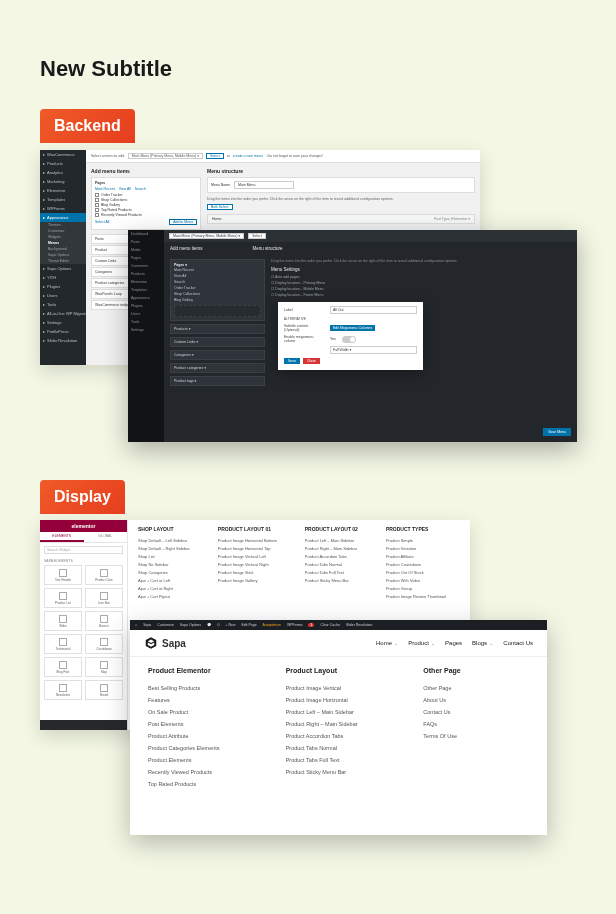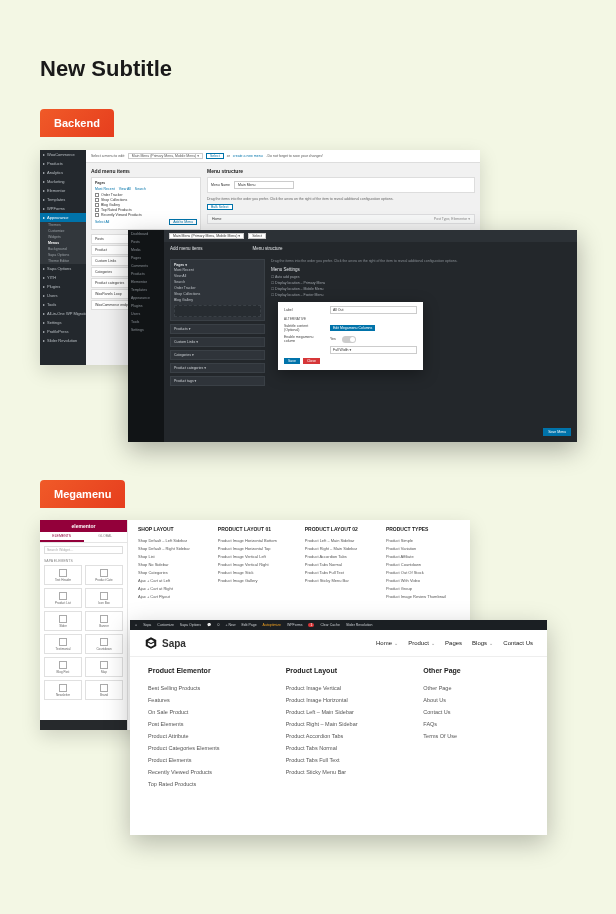--- a/index.html
+++ b/index.html
@@ -1,20 +1,20 @@
 <!DOCTYPE html>
 <html><head>
 <meta charset="utf-8">
 <style>
 * { margin: 0; padding: 0; box-sizing: border-box; font-family: Arial, Helvetica, sans-serif; }
 body { width: 616px; height: 914px; background: #f3f7e4; overflow: hidden; }
 
 .page-title { font-size: 22px; font-weight: 700; color: #1a1a1a; position: absolute; left: 40px; top: 56px; }
 
-.badge { position: absolute; background: linear-gradient(135deg, #f05a28, #e63e1e); color: #fff; font-weight: 700; font-size: 11px; padding: 8px 14px; border-radius: 4px 4px 0 0; z-index: 5; }
+.badge { position: absolute; background: linear-gradient(135deg, #f05a28, #e63e1e); color: #fff; font-weight: 700; font-size: 16px; padding: 8px 14px; border-radius: 4px 4px 0 0; z-index: 5; }
 .badge-backend { left: 40px; top: 109px; }
 .badge-frontend { left: 40px; top: 480px; }
 
 
 .be-panel1 { position: absolute; left: 40px; top: 150px; width: 440px; height: 215px; background: #fff; box-shadow: 0 6px 18px rgba(0,0,0,.15); display: flex; font-size: 4px; color: #333; }
 .wp-sidebar { width: 46px; background: #23282d; color: #b9bfc4; display: flex; flex-direction: column; }
 .wp-sidebar-item { padding: 2px 3px; font-size: 4px; white-space: nowrap; overflow: hidden; display: flex; align-items: center; gap: 2px; color: #b9bfc4; }
 .wp-sidebar-item.active { background: #0073aa; color: #fff; }
 .wp-sidebar-sub { padding: 1px 3px 1px 8px; font-size: 3.5px; color: #9aa0a5; background: #32373c; }
 .wp-sidebar-sub.active { color: #fff; font-weight: 700; }
@@ -103,21 +103,21 @@
 .fe2-col { flex: 1; }
 
 svg { display: block; }
 </style>
 </head>
 <body>
 
 <h1 class="page-title">New Subtitle</h1>
 
 <div class="badge badge-backend">Backend</div>
-<div class="badge badge-frontend">Megamenu</div>
+<div class="badge badge-frontend">Display</div>
 
 <div class="be-panel1">
   <div class="wp-sidebar">
     <div>
         <div class="wp-sidebar-item">
           <span>▸</span>
           <span>WooCommerce</span>
         </div>
         <div class="wp-sidebar-item">
           <span>▸</span>

